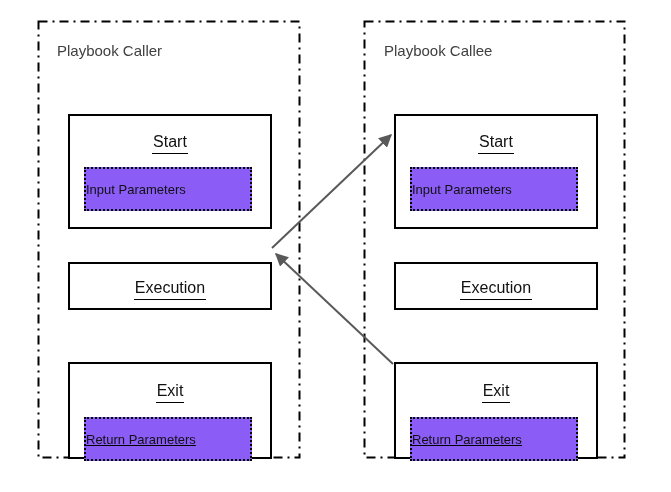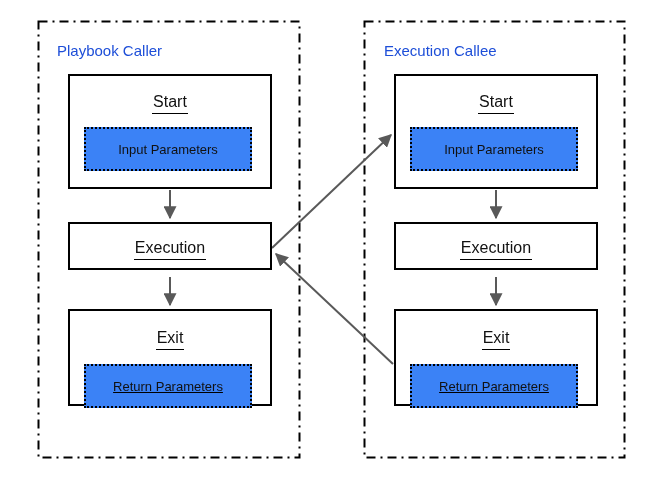--- a/index.html
+++ b/index.html
@@ -19,63 +19,64 @@
   .overlay-svg {
     position: absolute;
     left: 0; top: 0;
     width: 671px; height: 492px;
     pointer-events: none;
   }
   .group-label {
     position: absolute;
     font-size: 15px;
     line-height: 18px;
-    color: #1d4ed8;
+    color: #404040;
     white-space: nowrap;
   }
   .node {
     position: absolute;
     box-sizing: border-box;
     border: 2px solid #000000;
     background: #ffffff;
+    margin-top: 40px;
   }
   .node-title {
     position: absolute;
     left: 0; right: 0;
     text-align: center;
     font-size: 16px;
     line-height: 19px;
     color: #111111;
   }
   .node-title .underlined {
     display: inline-block;
     border-bottom: 1.5px solid #000000;
     padding: 0 1px 2px 1px;
   }
   .param-box {
     position: absolute;
     box-sizing: border-box;
     border: 2px dotted #000000;
-    background: #3b82f6;
+    background: #8b5cf6;
     display: flex;
     align-items: center;
-    justify-content: center;
+    justify-content: flex-start;
   }
   .param-box .param-label {
     font-size: 13px;
     line-height: 15px;
     color: #111111;
     white-space: nowrap;
   }
   
   .caller-col { left: 68px; }
   .callee-col { left: 394px; }
   .node-start     { width: 204px; height: 115px; top: 74px; }
   .node-execution { width: 204px; height: 48px;  top: 222px; }
-  .node-exit      { width: 204px; height: 97px; top: 309px; }
+  .node-exit      { width: 204px; height: 97px; top: 322px; }
   .node-start .node-title { top: 16px; }
   .node-execution .node-title { top: 14px; }
   .node-exit .node-title { top: 17px; }
   .node-start .param-box { left: 14px; top: 51px; width: 168px; height: 44px; }
   .node-exit  .param-box { left: 14px; top: 53px; width: 168px; height: 44px; text-decoration: underline; }
 </style>
 </head>
 <body>
 
 <div class="canvas">
@@ -118,21 +119,21 @@
 
   <div class="node caller-col node-exit">
     <div class="node-title">
       <span class="underlined">Exit</span>
     </div>
     <div class="param-box">
       <span class="param-label">Return Parameters</span>
     </div>
   </div>
 
-  <div class="group-label" style="left:384px; top:42px;">Execution Callee</div>
+  <div class="group-label" style="left:384px; top:42px;">Playbook Callee</div>
 
   <div class="node callee-col node-start">
     <div class="node-title">
       <span class="underlined">Start</span>
     </div>
     <div class="param-box">
       <span class="param-label">Input Parameters</span>
     </div>
   </div>
 

